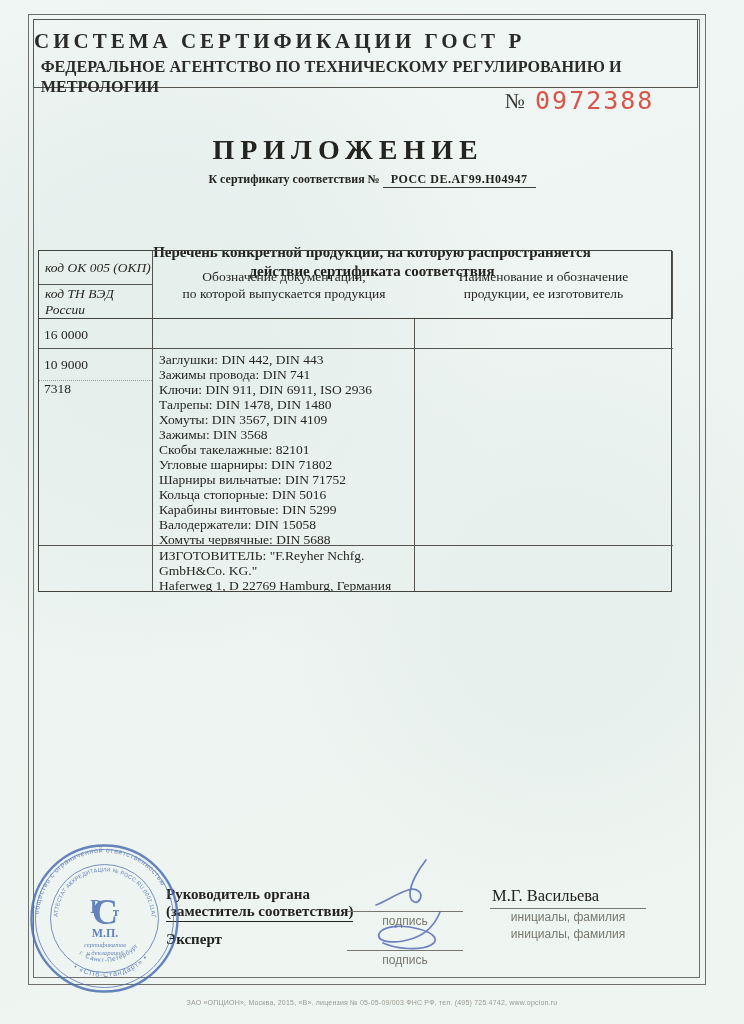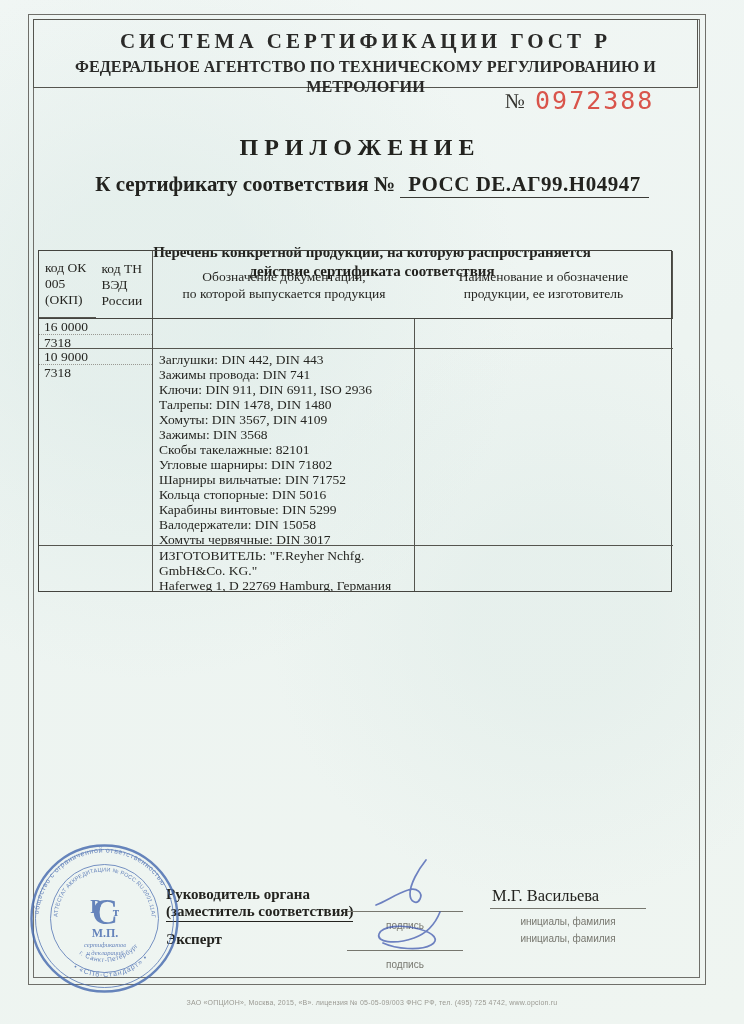--- a/index.html
+++ b/index.html
@@ -8,56 +8,56 @@
     background:
       radial-gradient(circle at 20% 30%, rgba(210,228,224,.35) 0 12%, transparent 40%),
       radial-gradient(circle at 75% 60%, rgba(214,230,226,.3) 0 10%, transparent 35%),
       linear-gradient(160deg,#f2f7f5 0%,#edf4f1 45%,#eff5f1 100%);
     font-family:"Liberation Serif", serif;color:#1e1e1c;
   }
   .frame-outer{position:absolute;left:28px;top:14px;width:676px;height:969px;border:1px solid #6f6f6a;}
   .frame-inner{position:absolute;left:33px;top:19px;width:665px;height:957px;border:1px solid #6f6f6a;}
   .header-box{
     position:absolute;left:33px;top:19px;width:665px;height:69px;
-    border:1px solid #55554f;box-sizing:border-box;text-align:center;
+    border:1px solid #55554f;box-sizing:border-box;text-align:left;
   }
   .header-line1{margin-top:9px;font-weight:bold;font-size:21px;letter-spacing:4px;color:#2a2a28;}
   .header-line2{margin-top:3px;font-weight:bold;font-size:16.5px;letter-spacing:0px;color:#2a2a28;transform:scaleX(.98);}
   .serial{position:absolute;left:505px;top:86px;white-space:nowrap;}
   .serial-label{font-size:21px;color:#33332f;margin-right:10px;}
   .serial-value{font-family:"DejaVu Sans Mono",monospace;font-size:25px;letter-spacing:2px;color:#d9544b;vertical-align:-1px;}
-  .doc-title{position:absolute;left:16px;width:688px;top:134px;text-align:center;font-size:24px;font-weight:bold;letter-spacing:6px;color:#23231f;}
-  .cert-line{position:absolute;left:0;width:744px;top:172px;text-align:center;font-size:21px;font-weight:bold;color:#23231f;}
+  .doc-title{position:absolute;left:4px;width:688px;top:134px;text-align:center;font-size:28px;font-weight:bold;letter-spacing:6px;color:#23231f;}
+  .cert-line{position:absolute;left:0;width:744px;top:172px;text-align:center;font-size:12px;font-weight:bold;color:#23231f;}
   .cert-number{border-bottom:1px solid #3a3a36;padding:0 8px 1px 8px;font-weight:600;letter-spacing:.5px;}
   .subtitle{position:absolute;left:0;width:744px;top:203px;text-align:center;font-size:15px;font-weight:bold;line-height:19px;color:#23231f;white-space:pre-line;margin-top:40px;}
   
   .tbl{
     position:absolute;left:38px;top:250px;width:634px;
     display:grid;grid-template-columns:114px 262px 258px;grid-template-rows:68px 30px 197px 45px;
     border:1.5px solid #44443f;box-sizing:border-box;font-size:13.5px;color:#262622;
   }
   .cell{border-right:1px solid #55554f;border-bottom:1px solid #55554f;box-sizing:border-box;overflow:hidden;}
   .cell.last-col{border-right:none;}
   .cell.last-row{border-bottom:none;}
   .cell.hdr{border-bottom:1.5px solid #44443f;}
   .hdr-center{display:flex;align-items:center;justify-content:center;text-align:center;line-height:17px;white-space:pre-line;}
-  .col1-split{display:flex;flex-direction:row;}
+  .col1-split{display:flex;flex-direction:column;font-style:italic;}
   .col1-split .sub{flex:1;display:flex;align-items:center;padding-left:6px;}
   .col1-split .sub:first-child{border-bottom:1px solid #55554f;}
   .code-stack{padding:0;}
-  .code-line{line-height:14px;padding:1px 0 0 5px;}
+  .code-line{line-height:14px;padding:1px 0 0 5px;margin-top:8px;}
   .code-line.tnved{border-top:1px dotted #9a9a94;}
   .products{padding:3px 6px 0 6px;line-height:15px;}
   .maker{padding:2px 6px 0 6px;line-height:15px;}
   
   .sig-roles{position:absolute;left:166px;top:886px;width:200px;font-weight:bold;font-size:15px;line-height:17px;color:#23231f;}
   .sig-role1b{border-bottom:1.5px solid #23231f;display:inline-block;padding-bottom:1px;}
   .sig-role2{position:absolute;left:166px;top:931px;font-weight:bold;font-size:15px;color:#23231f;}
   .sig-line{position:absolute;width:116px;border-bottom:1px solid #77776f;text-align:center;}
-  .sig-caption{font-family:"Liberation Sans",sans-serif;font-size:10px;color:#77776f;margin-top:7px;text-align:center;}
+  .sig-caption{font-family:"Liberation Sans",sans-serif;font-size:12px;color:#77776f;margin-top:1px;text-align:center;}
   .name-block{position:absolute;width:156px;}
   .name-text{font-size:16.5px;color:#23231f;border-bottom:1px solid #77776f;padding:0 4px 2px 2px;}
   .ink{stroke:#3c55ae;fill:none;stroke-width:1.7;stroke-linecap:round;opacity:.85;}
   .stamp-svg{position:absolute;left:22px;top:836px;opacity:.8;}
   .footer{position:absolute;left:0;width:744px;top:999px;text-align:center;font-family:"Liberation Sans",sans-serif;font-size:7px;color:#9a9992;letter-spacing:.2px;}
 </style>
 </head>
 <body>
 
 <div class="page">
@@ -112,21 +112,21 @@
       <div>Ключи: DIN 911, DIN 6911, ISO 2936</div>
       <div>Талрепы: DIN 1478, DIN 1480</div>
       <div>Хомуты: DIN 3567, DIN 4109</div>
       <div>Зажимы: DIN 3568</div>
       <div>Скобы такелажные: 82101</div>
       <div>Угловые шарниры: DIN 71802</div>
       <div>Шарниры вильчатые: DIN 71752</div>
       <div>Кольца стопорные: DIN 5016</div>
       <div>Карабины винтовые: DIN 5299</div>
       <div>Валодержатели: DIN 15058</div>
-      <div>Хомуты червячные: DIN 3017</div>
+      <div>Хомуты червячные: DIN 5688</div>
     </div>
     <div class="cell last-col"></div>
 
     <div class="cell last-row"></div>
     <div class="cell last-row maker">
       <div>ИЗГОТОВИТЕЛЬ: "F.Reyher Nchfg.</div>
       <div>GmbH&amp;Co. KG."</div>
       <div>Haferweg 1, D 22769 Hamburg, Германия</div>
     </div>
     <div class="cell last-row last-col"></div>

